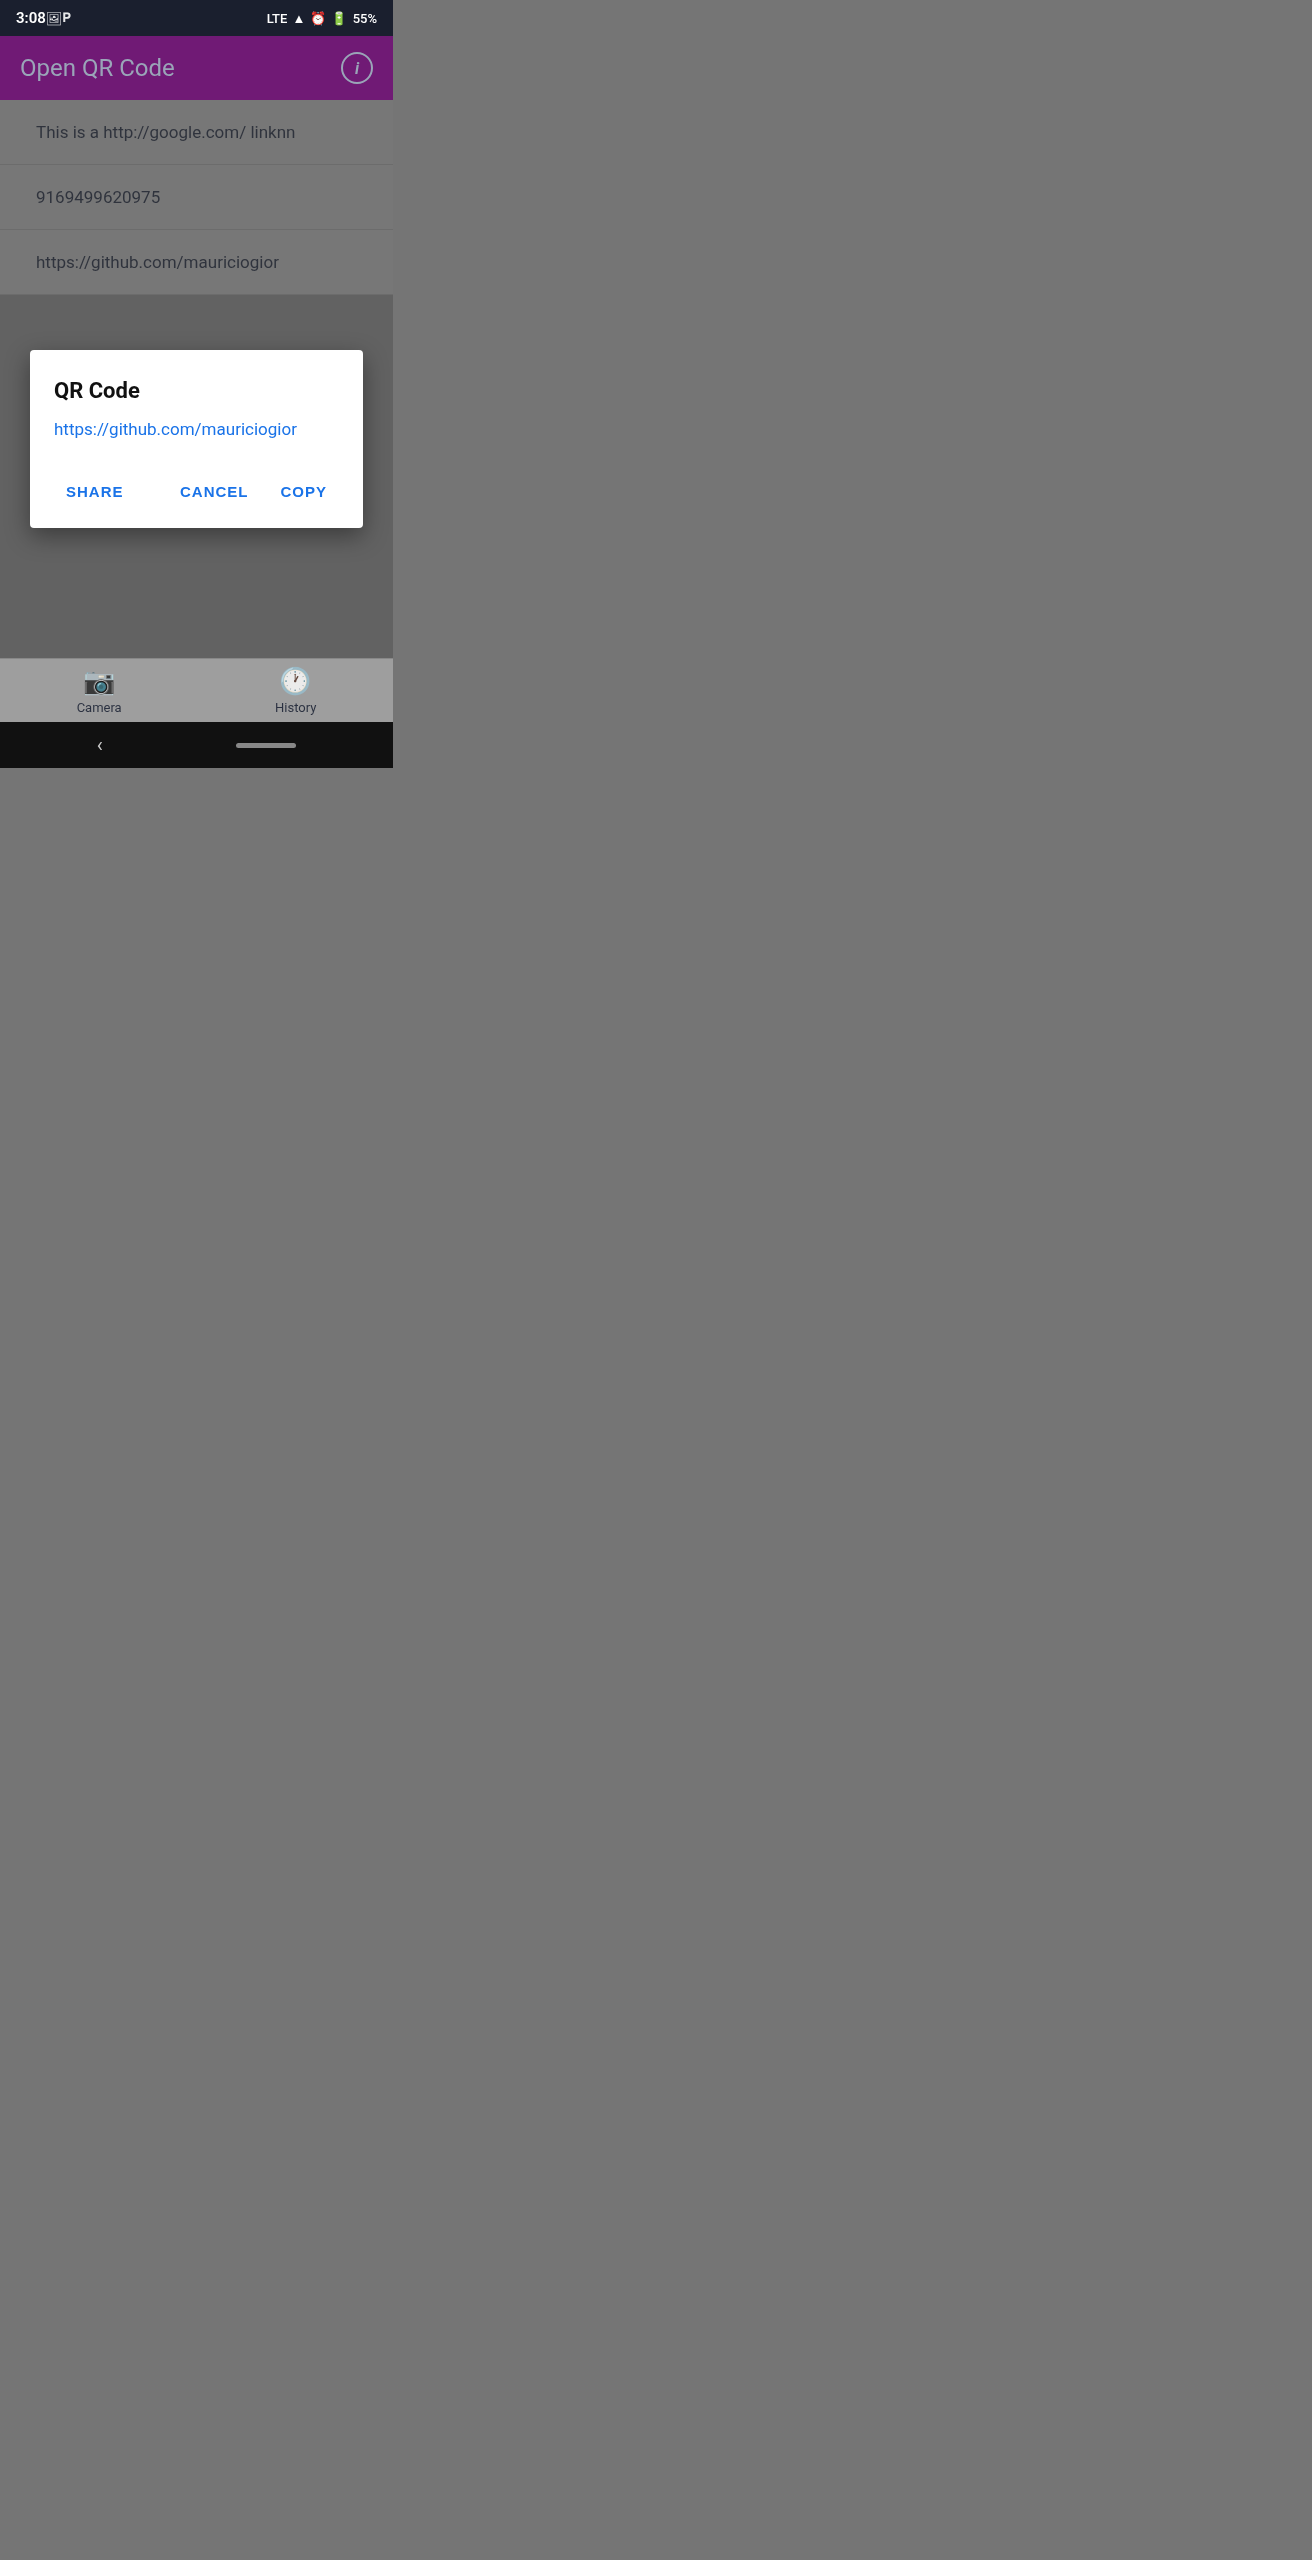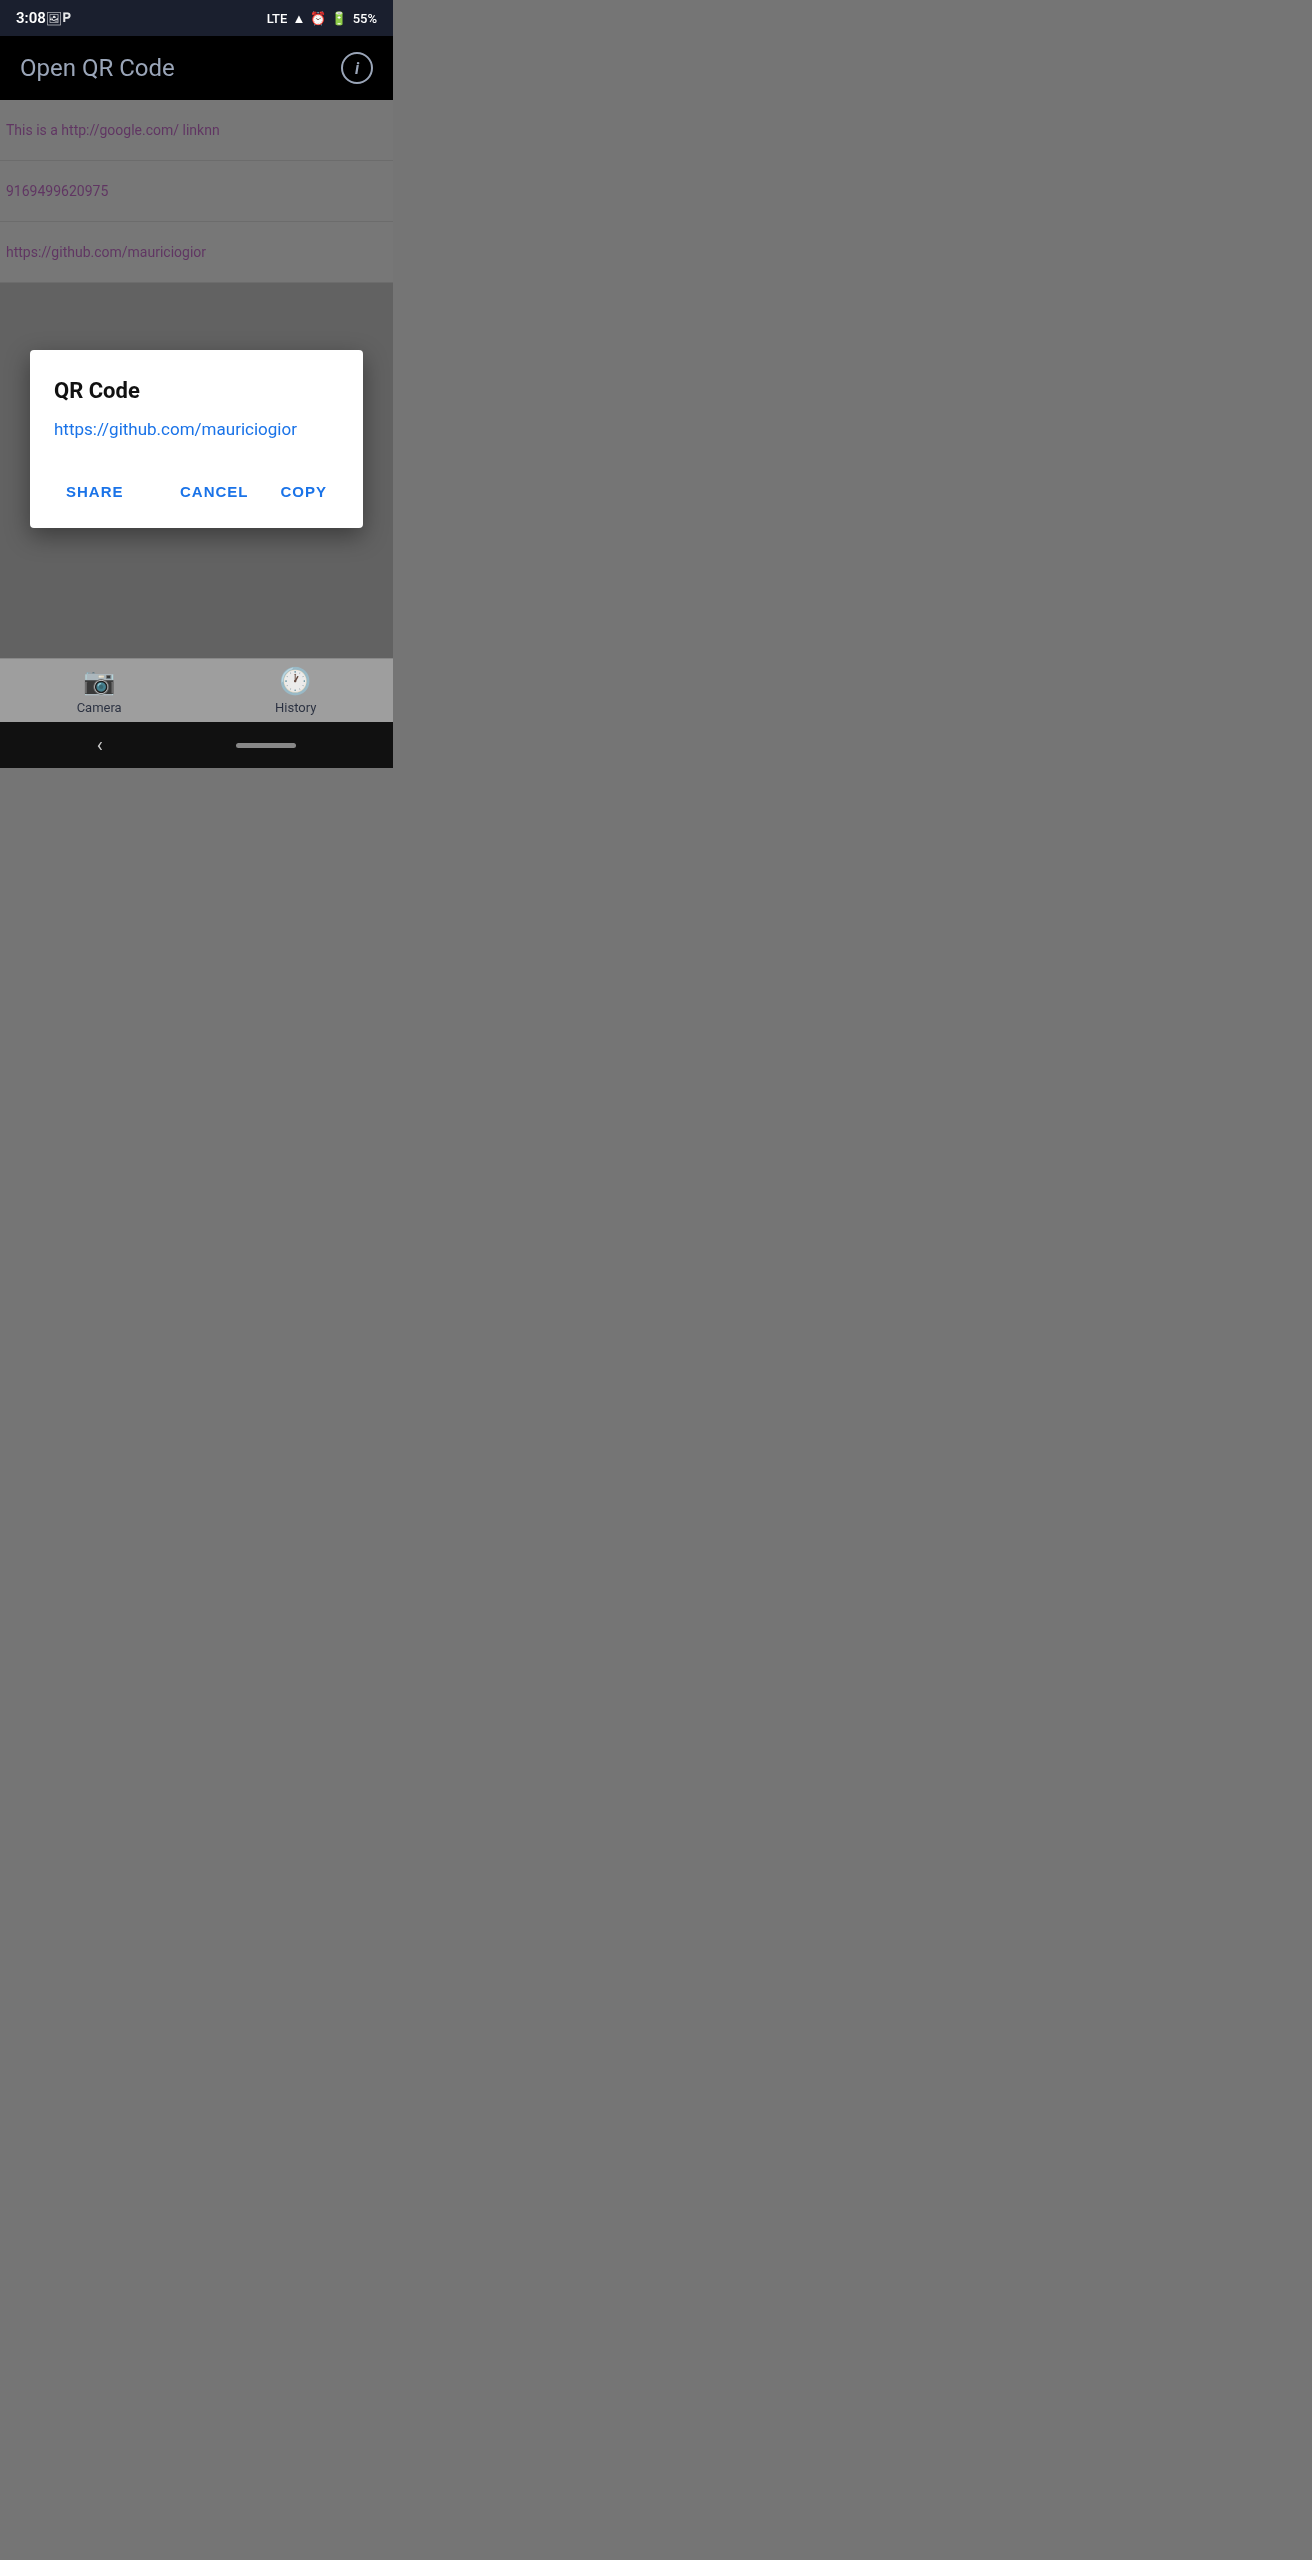--- a/index.html
+++ b/index.html
@@ -44,21 +44,21 @@
 
     .status-right {
       display: flex;
       align-items: flex-end;
       gap: 5px;
       font-size: 13px;
     }
 
     
     .app-bar {
-      background: #000000;
+      background: #701a75;
       height: 64px;
       display: flex;
       align-items: center;
       justify-content: space-between;
       padding: 0 20px;
     }
 
     .app-bar-title {
       color: #9aa5b8;
       font-size: 24px;
@@ -79,24 +79,24 @@
       font-weight: bold;
     }
 
     
     .history-list {
       background: #9e9e9e;
     }
 
     .history-item {
       background: #9e9e9e;
-      padding: 22px 6px;
+      padding: 22px 36px;
       border-bottom: 1px solid #888;
-      font-size: 14px;
-      color: #701a75;
+      font-size: 17px;
+      color: #0f172a;
     }
 
     
     .overlay {
       position: absolute;
       top: 100px;
       left: 0;
       right: 0;
       bottom: 110px;
       background: rgba(80, 80, 80, 0.5);

